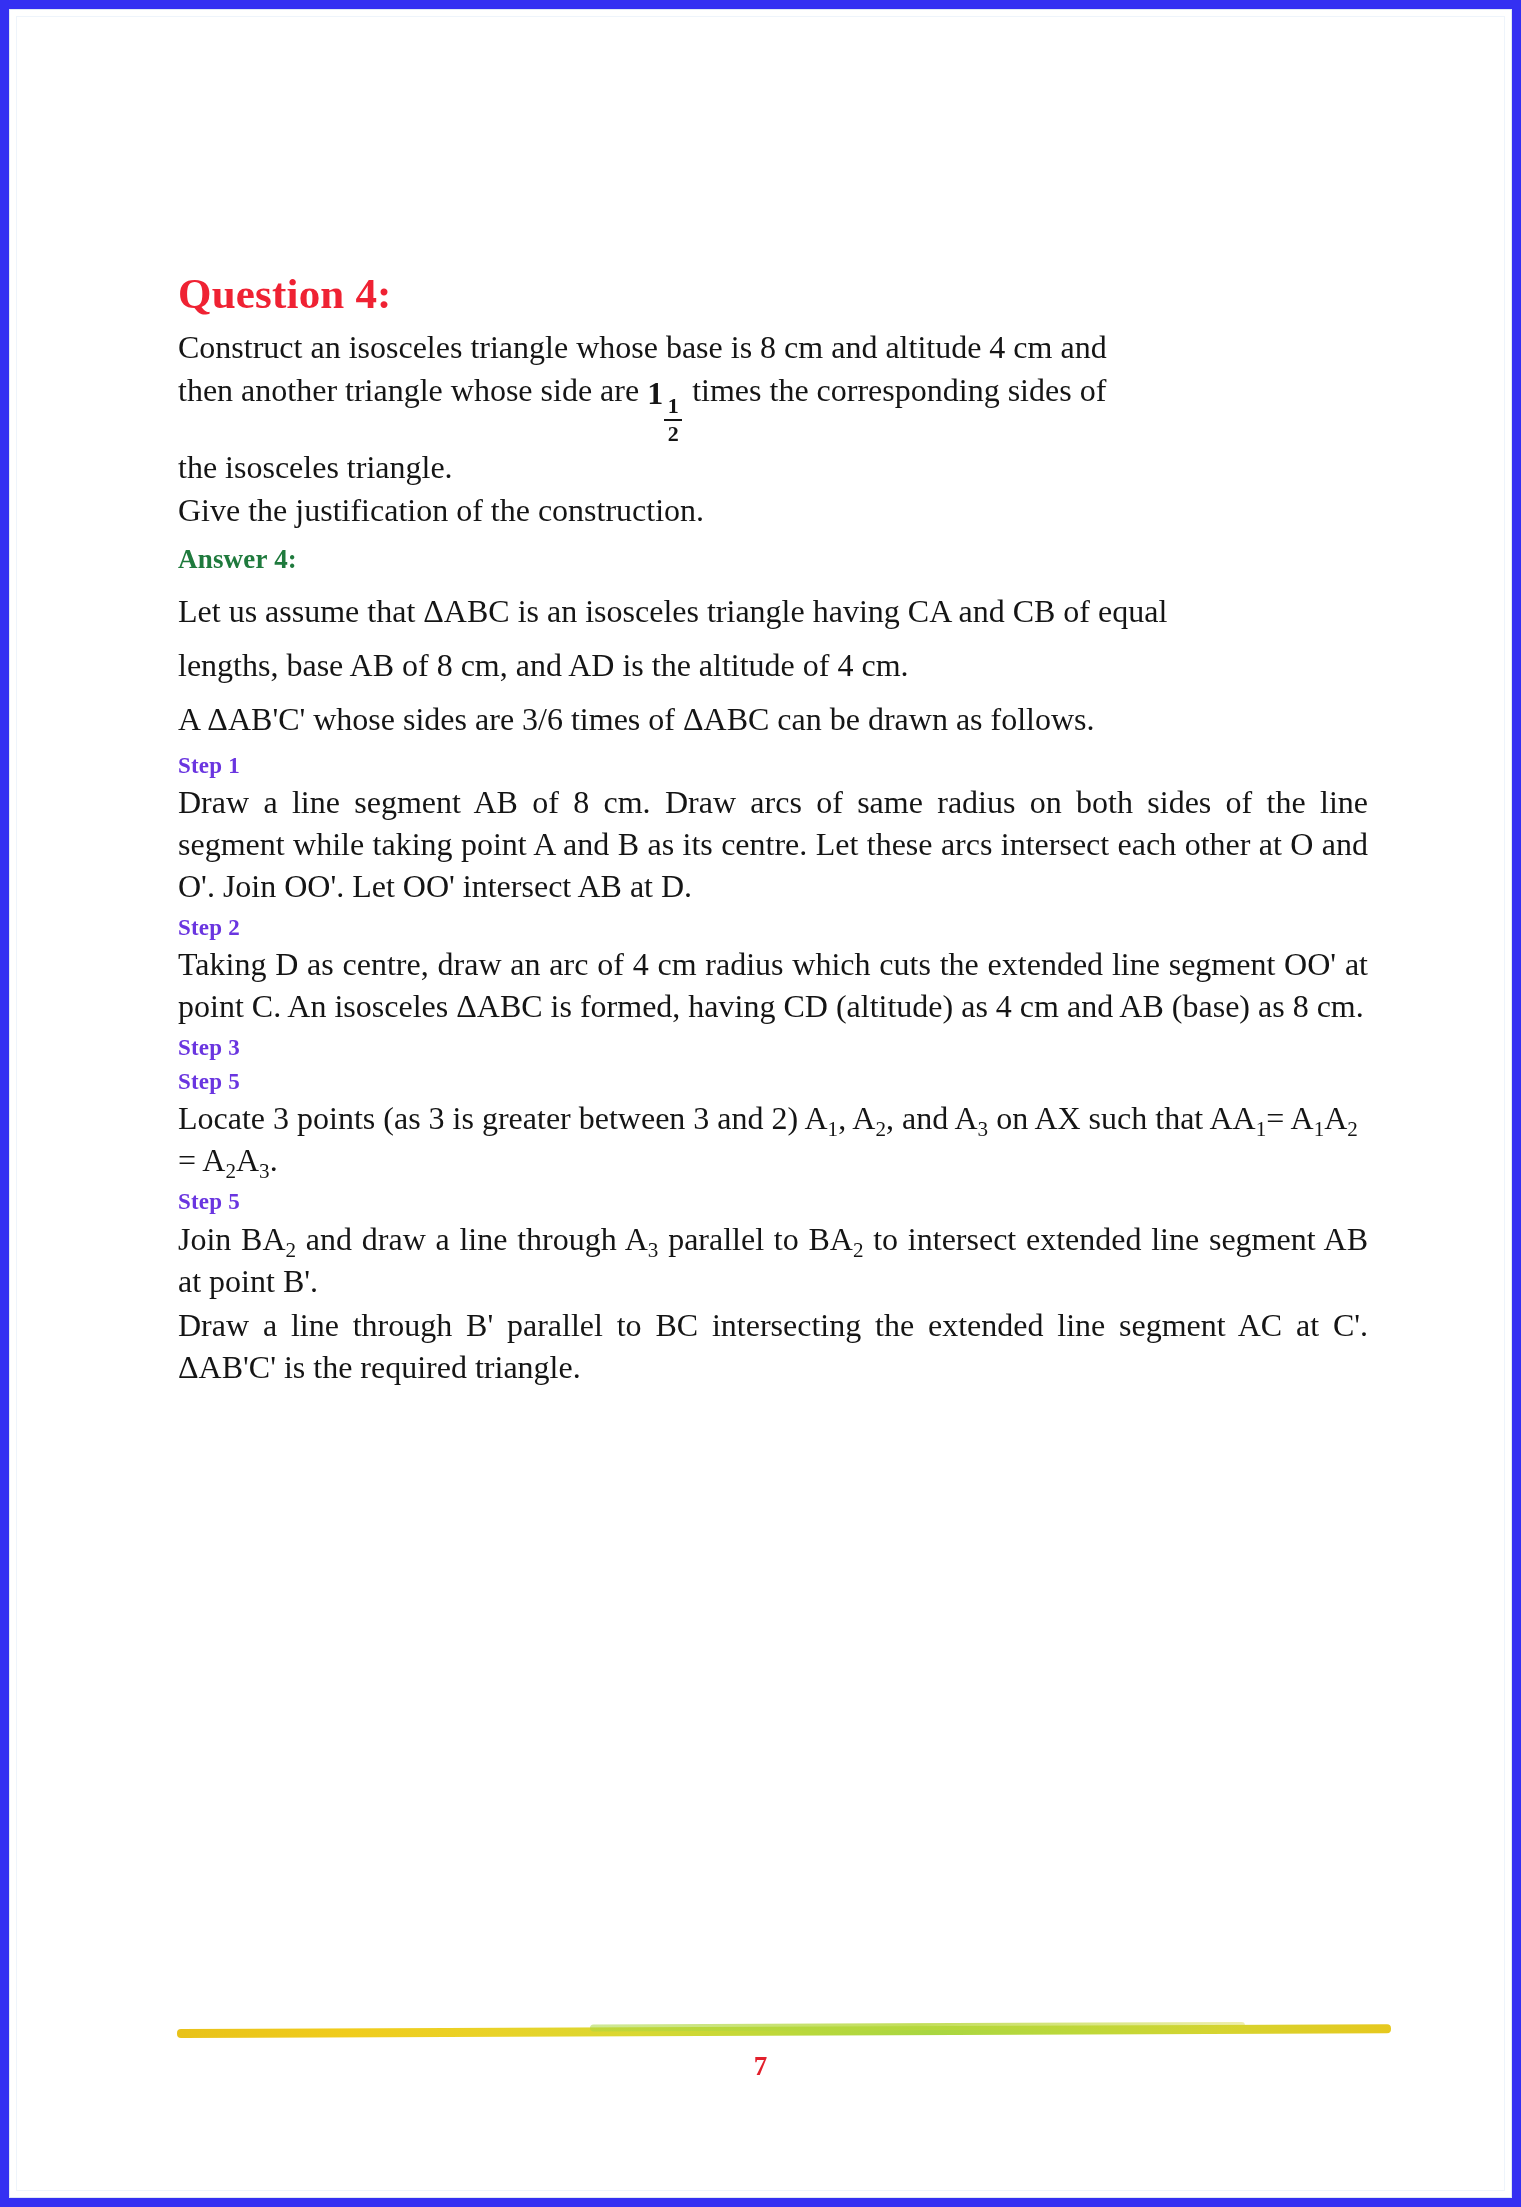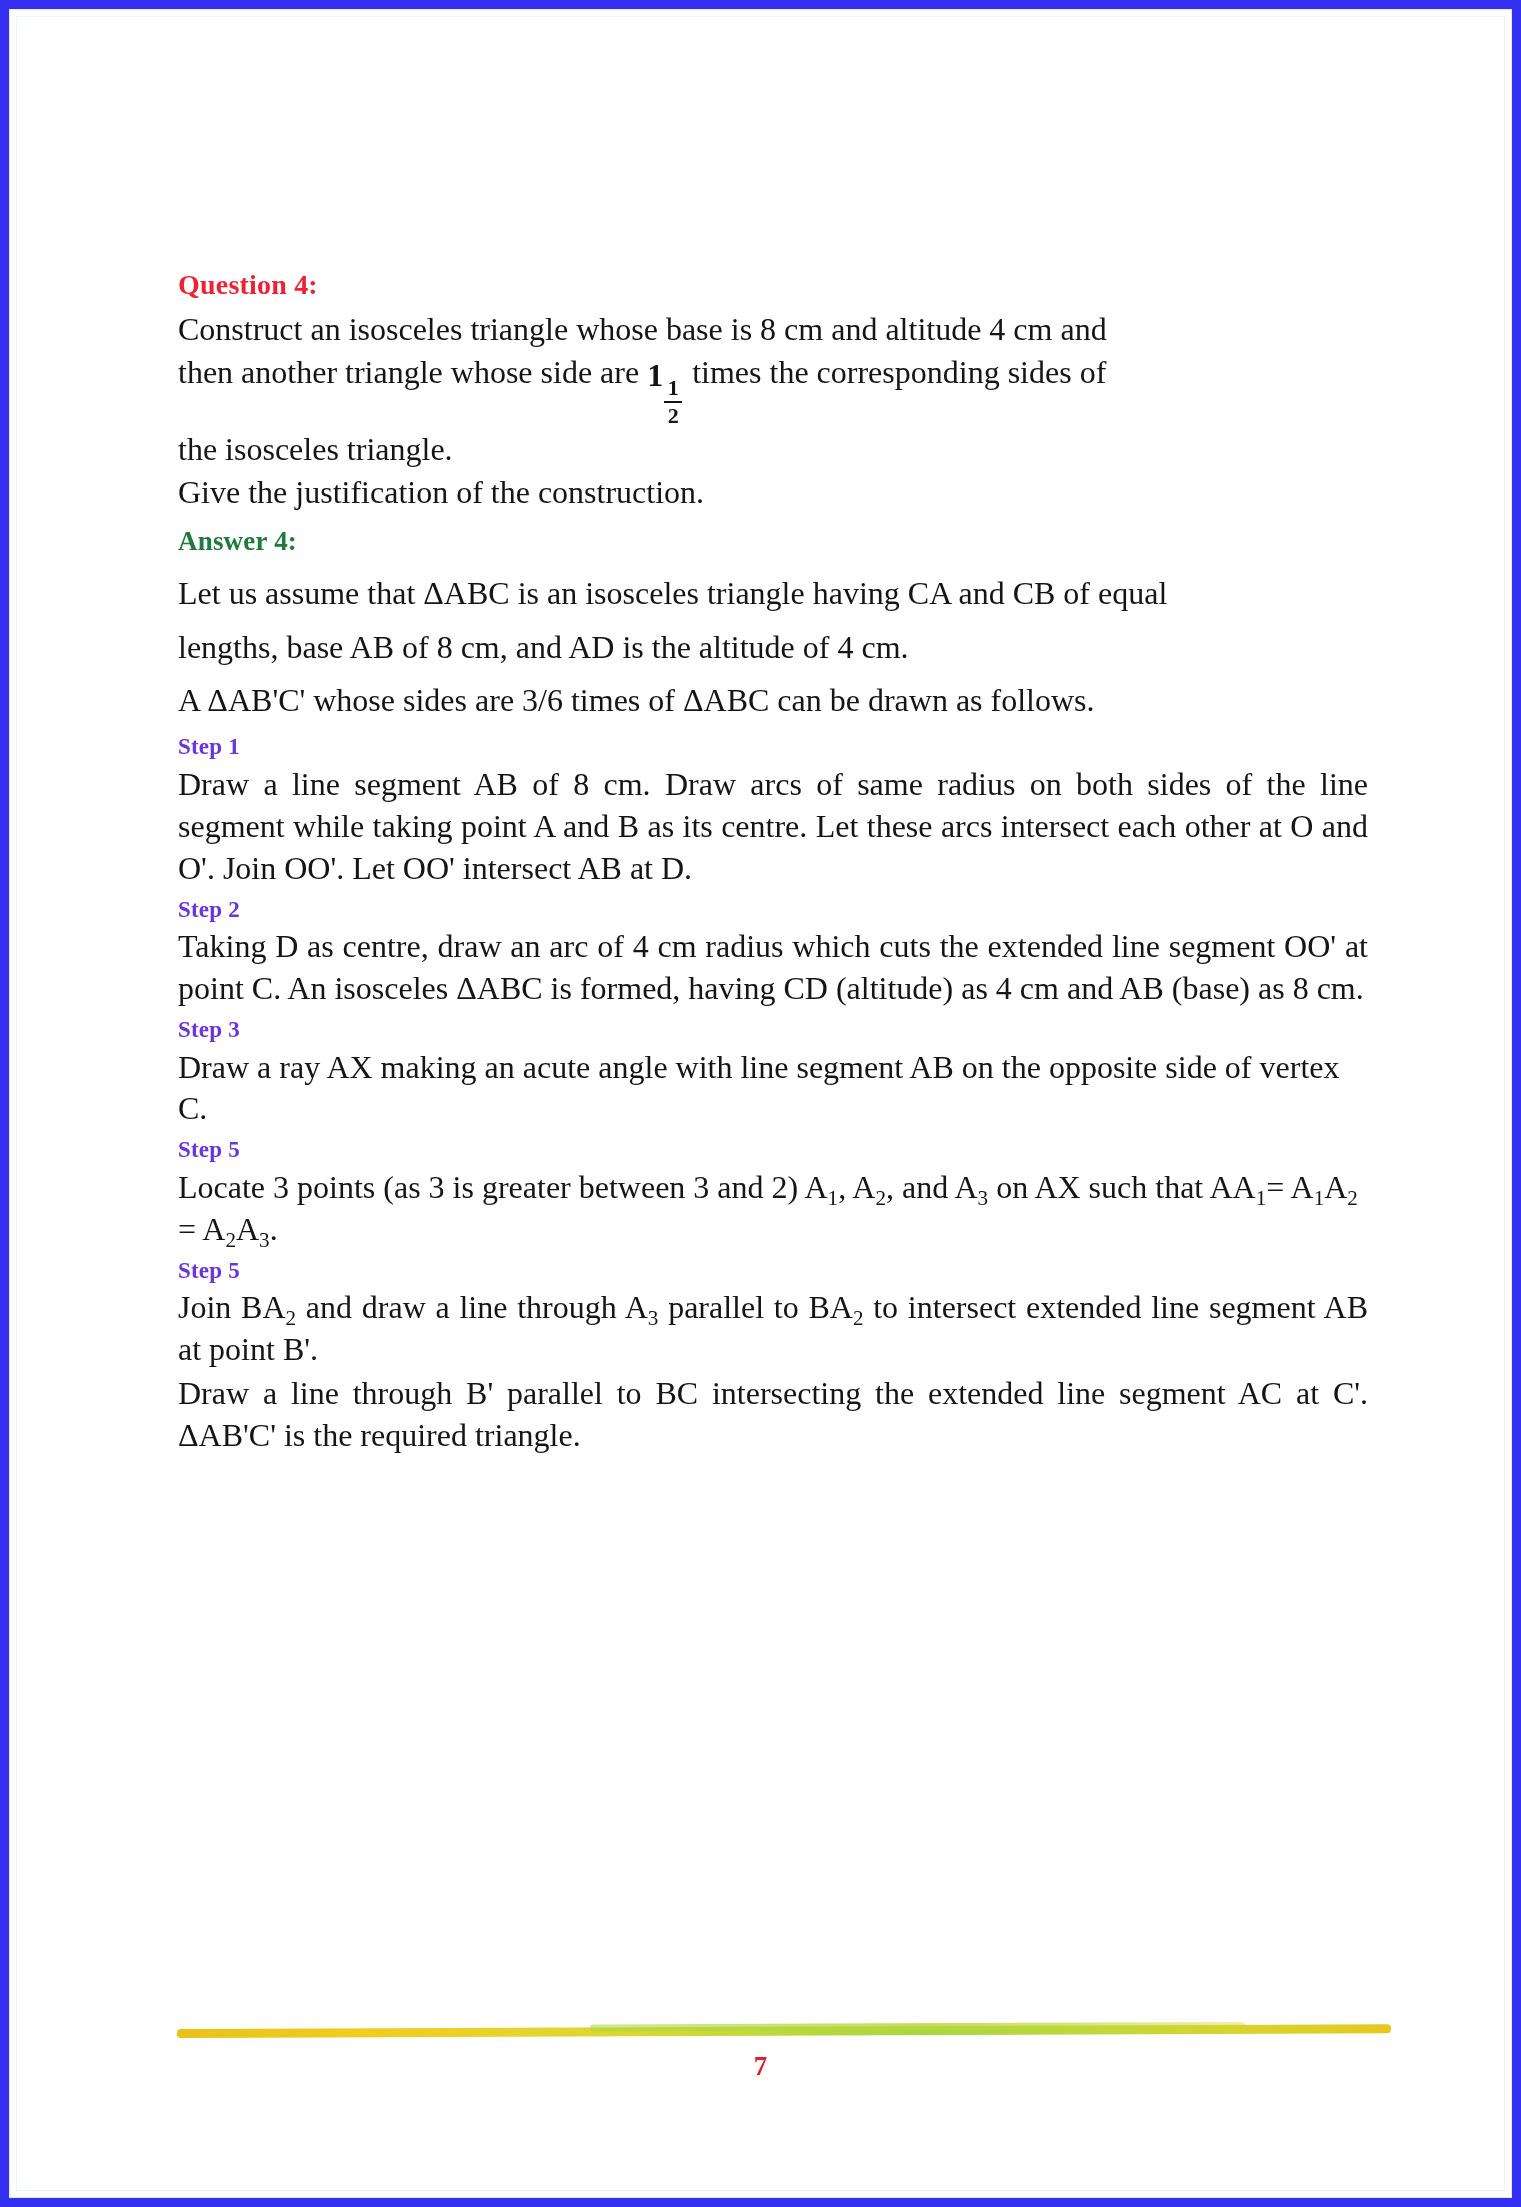--- a/index.html
+++ b/index.html
@@ -46,21 +46,21 @@
     position: absolute;
     left: 168px;
     top: 258px;
     width: 1190px;
   }
 
   
   .q-heading {
     color: #ef2233;
     font-weight: bold;
-    font-size: 28px;
+    font-size: 43px;
     line-height: 1.22;
     margin-bottom: 7px;
     letter-spacing: .2px;
   }
 
   .a-heading {
     color: #1f7a3d;
     font-weight: bold;
     font-size: 27px;
     line-height: 1.22;
@@ -213,21 +213,20 @@
       <div class="para loose">lengths, base AB of 8 cm, and AD is the altitude of 4 cm.</div>
       <div class="para loose">A ΔAB'C' whose sides are 3/6 times of ΔABC can be drawn as follows.</div>
 
       <div class="step-heading">Step 1</div>
       <div class="para justify">Draw a line segment AB of 8 cm. Draw arcs of same radius on both sides of the line segment while taking point A and B as its centre. Let these arcs intersect each other at O and O'. Join OO'. Let OO' intersect AB at D.</div>
 
       <div class="step-heading">Step 2</div>
       <div class="para justify">Taking D as centre, draw an arc of 4 cm radius which cuts the extended line segment OO' at point C. An isosceles ΔABC is formed, having CD (altitude) as 4 cm and AB (base) as 8 cm.</div>
 
       <div class="step-heading">Step 3</div>
-      <div class="para">Draw a ray AX making an acute angle with line segment AB on the opposite side of vertex C.</div>
 
       <div class="step-heading">Step 5</div>
       <div class="para">Locate 3 points (as 3 is greater between 3 and 2) A<sub>1</sub>, A<sub>2</sub>, and A<sub>3</sub> on AX such that AA<sub>1</sub>= A<sub>1</sub>A<sub>2</sub> = A<sub>2</sub>A<sub>3</sub>.</div>
 
       <div class="step-heading">Step 5</div>
       <div class="para justify">Join BA<sub>2</sub> and draw a line through A<sub>3</sub> parallel to BA<sub>2</sub> to intersect extended line segment AB at point B'.</div>
 
       <div class="para justify">Draw a line through B' parallel to BC intersecting the extended line segment AC at C'. ΔAB'C' is the required triangle.</div>
 
     </div>

